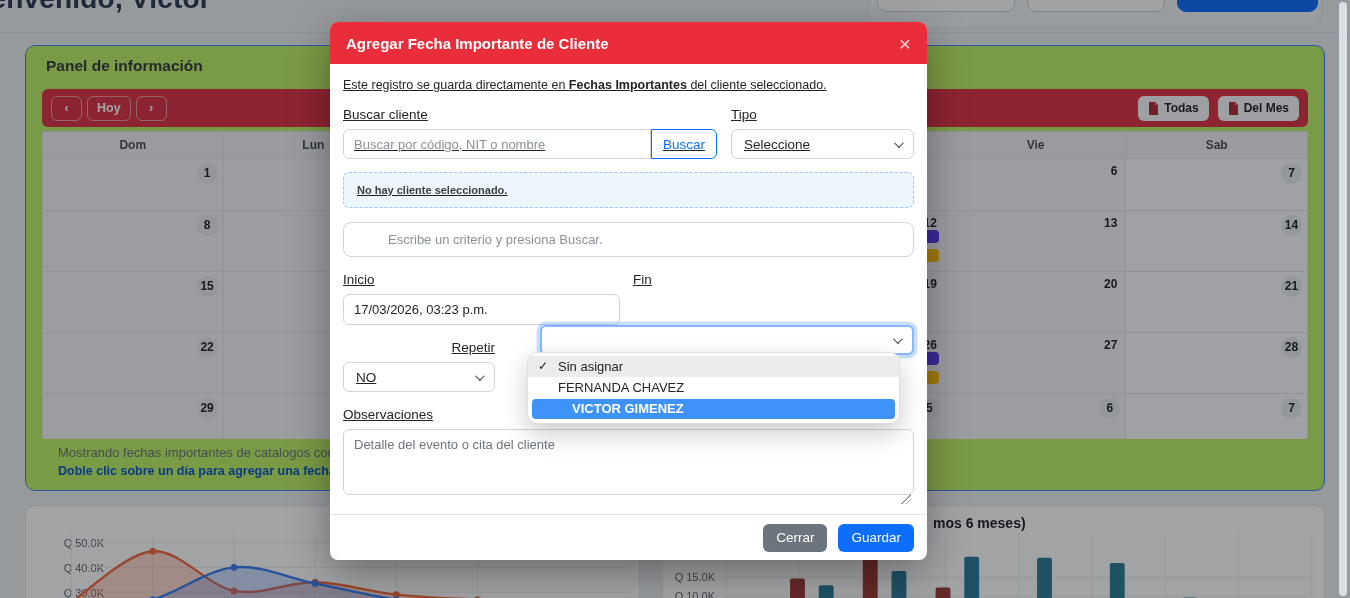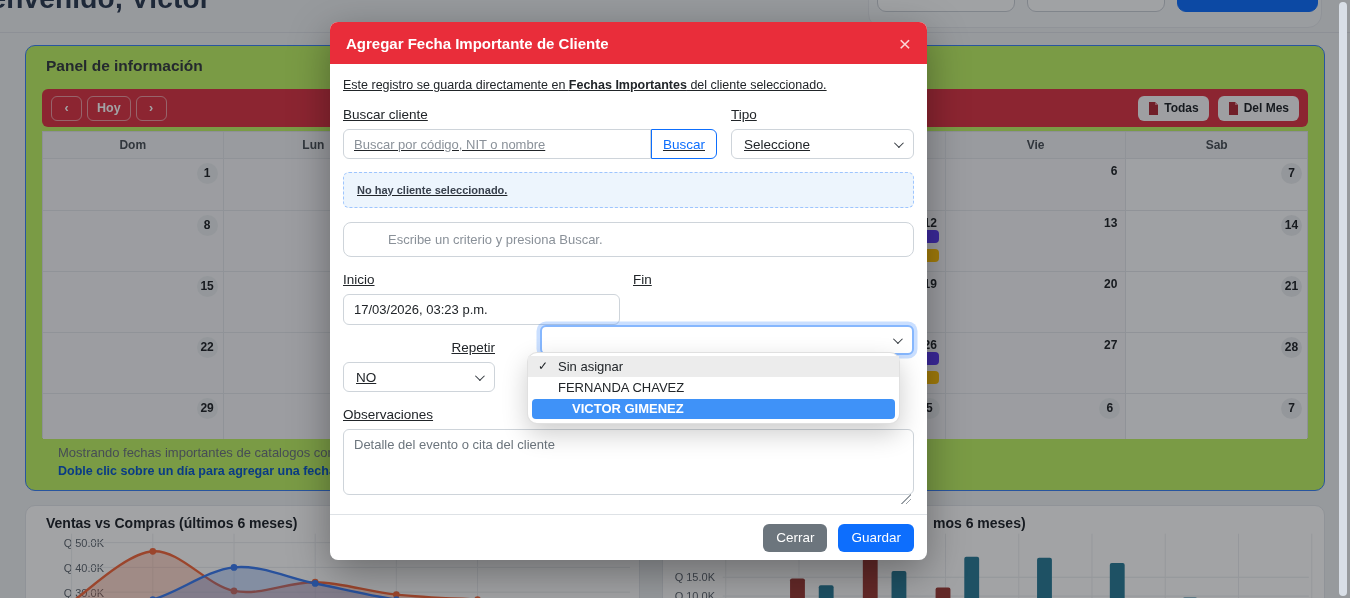--- a/index.html
+++ b/index.html
@@ -229,21 +229,20 @@
             </div>
           </div>
         </div>
     </div>
 
     <div class="footnote1">Mostrando fechas importantes de catalogos con permiso</div>
     <div class="footnote2">Doble clic sobre un día para agregar una fecha importante de c</div>
   </div>
 
   <div class="chart-card left">
-    <div class="chart-title">Ventas vs Compras (últimos 6 meses)</div>
     <div id="left-ylabels">
         <div class="ylab" style="left: 32px; top: 31px;">Q 50.0K</div>
         <div class="ylab" style="left: 32px; top: 56px;">Q 40.0K</div>
         <div class="ylab" style="left: 32px; top: 81px;">Q 30.0K</div>
       </div>
     <svg class="chart-svg" id="left-chart-svg" viewBox="0 0 615 200">
         <line x1="60" y1="37" x2="608" y2="37" stroke="#e9ecee" stroke-width="1"></line>
         <line x1="60" y1="62" x2="608" y2="62" stroke="#e9ecee" stroke-width="1"></line>
         <line x1="60" y1="87" x2="608" y2="87" stroke="#e9ecee" stroke-width="1"></line>
         <line x1="44" y1="28" x2="44" y2="200" stroke="#eceef0" stroke-width="1"></line>

